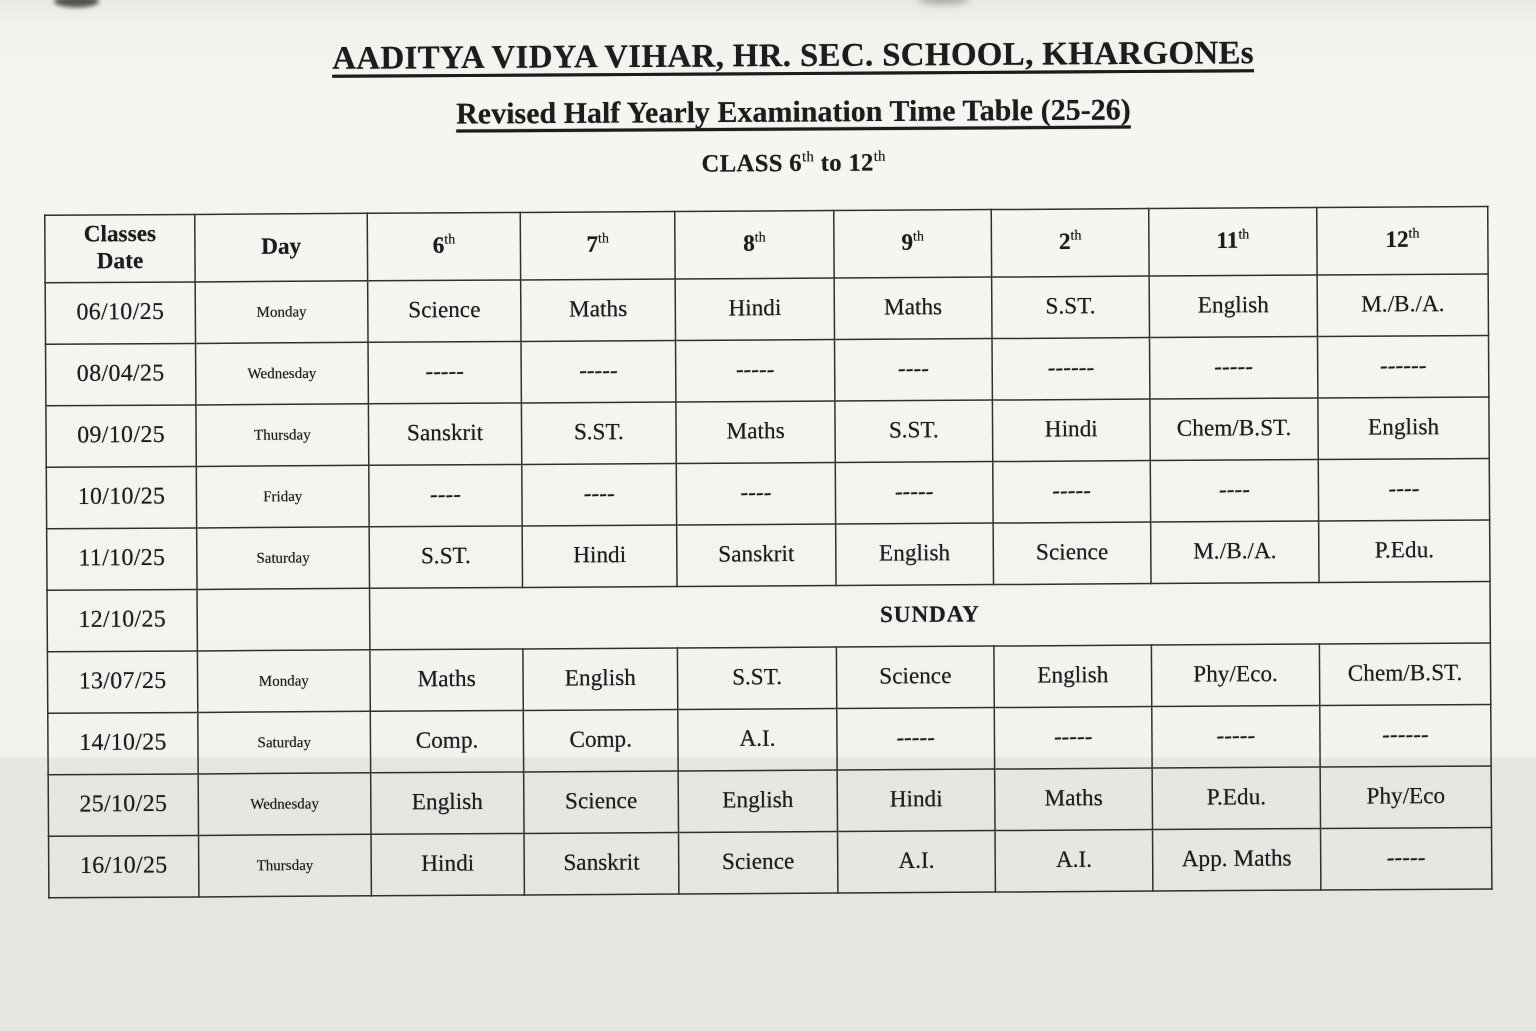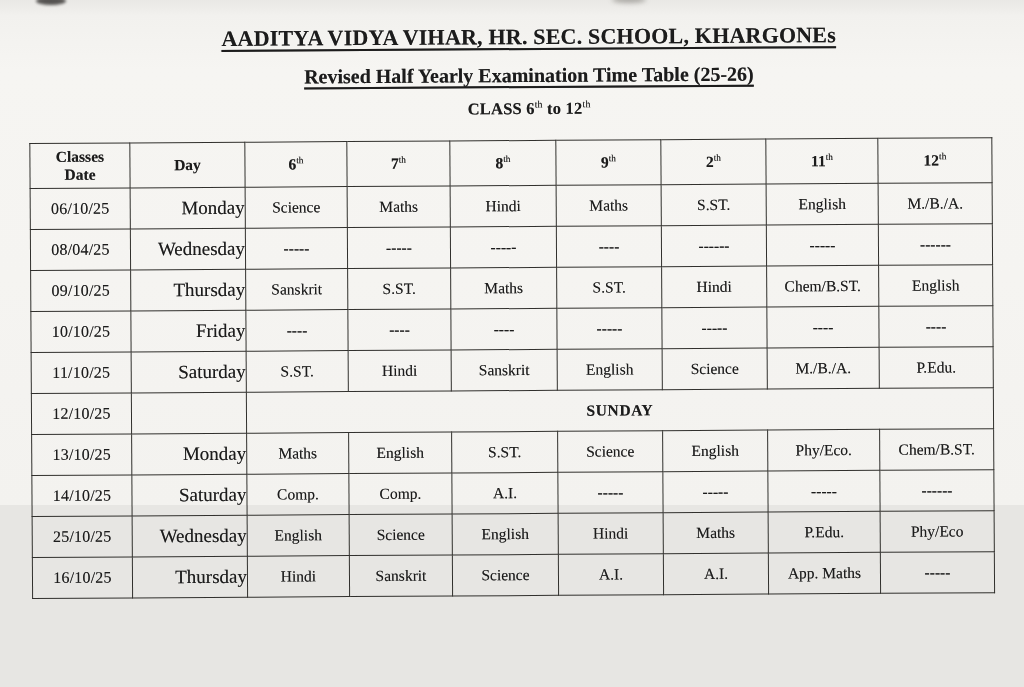--- a/index.html
+++ b/index.html
@@ -52,21 +52,21 @@
     background:transparent;
   }
   th,td{
     border:1.5px solid #31302d;
     text-align:center;vertical-align:middle;
     padding:0;overflow:hidden;white-space:nowrap;
   }
   thead th{height:44px;font-size:15.5px;font-weight:700;line-height:1.15;}
   tbody td{height:40px;font-size:15.5px;font-weight:400;}
   td.date-cell{font-size:16px;letter-spacing:.2px;font-family:Liberation Serif, serif;}
-  td.day-cell{font-size:19px;text-align:right;}
+  td.day-cell{font-size:10px;}
   td.sunday-cell{font-weight:700;letter-spacing:.6px;font-size:15.5px;}
 </style>
 </head>
 <body>
 
 <div class="page">
   <div class="smudge-a"></div>
   <div class="smudge-b"></div>
 
   <div class="content">
@@ -169,21 +169,21 @@
           <td>Science</td>
           <td>M./B./A.</td>
           <td>P.Edu.</td>
         </tr>
         <tr>
           <td class="date-cell">12/10/25</td>
           <td class="day-cell"></td>
           <td class="sunday-cell" colspan="7">SUNDAY</td>
         </tr>
         <tr>
-          <td class="date-cell">13/10/25</td>
+          <td class="date-cell">13/07/25</td>
           <td class="day-cell">Monday</td>
           <td>Maths</td>
           <td>English</td>
           <td>S.ST.</td>
           <td>Science</td>
           <td>English</td>
           <td>Phy/Eco.</td>
           <td>Chem/B.ST.</td>
         </tr>
         <tr>

